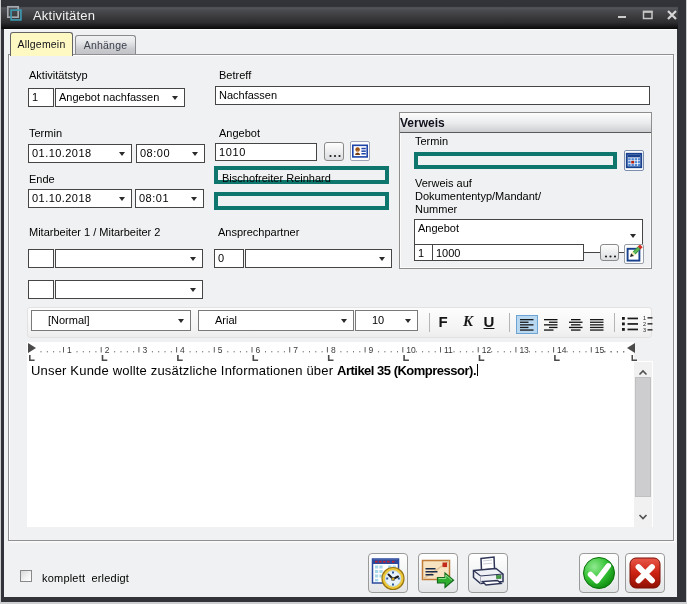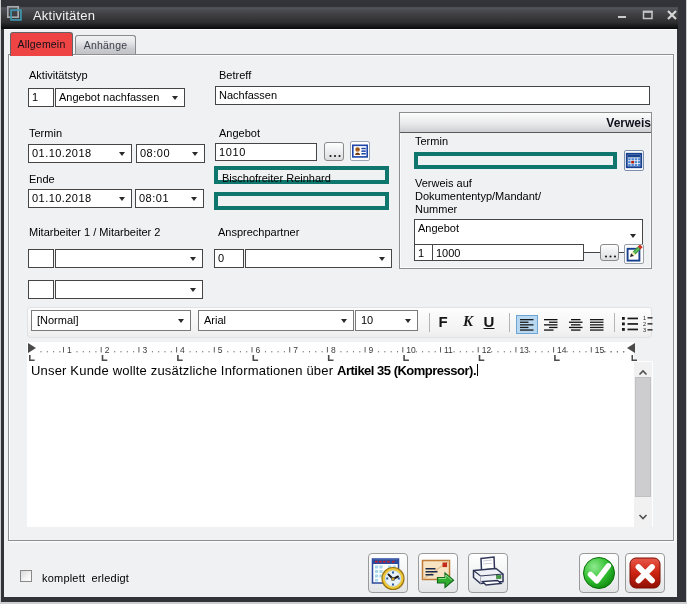--- a/index.html
+++ b/index.html
@@ -7,38 +7,38 @@
 .abs{position:absolute}
 #frame{position:absolute;left:1px;top:0;width:685px;height:602px;background:#313338}
 #titlebar{position:absolute;left:1px;top:0;width:677px;height:29px;
  background:linear-gradient(180deg,#323439 0%,#303238 22%,#56575d 27%,#4b4c51 34%,#3d3d40 55%,#2d2d2f 78%,#151517 93%,#0a0a0a 100%)}
 #contentbg{position:absolute;left:4px;top:29px;width:673px;height:568px;background:#f0f1f2;border-top:1px solid #fbfbfb}
 #appicon{position:absolute;left:7px;top:5px}
 #title{position:absolute;left:33px;top:8px;font-size:13px;color:#f2f2f2;letter-spacing:.2px}
 
 .winbtn{position:absolute;top:0;height:29px}
 
-#tab1{position:absolute;left:10px;top:32px;width:63px;height:24px;background:#ef4444;border:1px solid #636366;border-bottom:none;border-radius:3px 3px 0 0;z-index:5;font-size:10.5px;color:#101018;text-align:center;line-height:22px;letter-spacing:.2px}
+#tab1{position:absolute;left:10px;top:32px;width:63px;height:24px;background:#fef9c3;border:1px solid #636366;border-bottom:none;border-radius:3px 3px 0 0;z-index:5;font-size:10.5px;color:#101018;text-align:center;line-height:22px;letter-spacing:.2px}
 #tab2{position:absolute;left:75px;top:35px;width:61px;height:19px;background:linear-gradient(180deg,#f1f1f2 0%,#e8e9ea 30%,#dcdde0 48%,#cbccd0 70%,#c2c3c7 100%);border:1px solid #898a8e;border-bottom:none;border-radius:3px 3px 0 0;z-index:3;font-size:10.5px;color:#3c414c;text-align:center;line-height:18px;letter-spacing:.2px}
 #panel{position:absolute;left:8px;top:54px;width:666px;height:487px;background:#f0f1f2;border:1px solid #909094;box-shadow:inset 1px 1px 0 #fdfdfd,1px 1px 0 #fafafa,2px 2px 0 #f6f6f7;z-index:2}
 
 .lbl{position:absolute;font-size:11px;color:#000;white-space:nowrap;z-index:4}
 
 .inp{position:absolute;background:#fff;border:1px solid #454545;font-size:11px;color:#000;padding:2px 0 0 3px;z-index:4}
 .dis{position:absolute;background:#f0f1f2;border:4px solid #0f766e;font-size:11px;color:#000;padding:2px 0 0 4px;z-index:4}
 .combo{position:absolute;background:#fff;border:1px solid #454545;font-size:11px;color:#000;padding:2px 0 0 3px;z-index:4}
 .combo::after{content:"";position:absolute;right:6px;top:50%;margin-top:-2px;border-left:3.5px solid transparent;border-right:3.5px solid transparent;border-top:4px solid #2a2a2a}
 .gbtn{position:absolute;background:linear-gradient(180deg,#fefefe,#e9eaec 60%,#dcdee1);border:1px solid #8a8a8a;border-radius:3px;z-index:4;text-align:center}
 .iconbtn{position:absolute;background:#fdfdfd;border:1px solid #8a8a8a;border-radius:2px;z-index:4}
 
 #verweis{position:absolute;left:399px;top:112px;width:253px;height:157px;border:1px solid #8e8e8e;box-shadow:inset 1px 1px 0 #fbfbfb,inset -1px -1px 0 #fbfbfb;background:#f0f1f2;z-index:3}
-#vhead{position:absolute;left:1px;top:1px;right:1px;height:20px;background:linear-gradient(180deg,#fdfdfd,#e9eaec 55%,#cdced1);border-bottom:1px solid #5a5a5a;text-align:right;font-size:12px;font-weight:bold;color:#10101c;line-height:20px}
+#vhead{position:absolute;left:1px;top:1px;right:1px;height:20px;background:linear-gradient(180deg,#fdfdfd,#e9eaec 55%,#cdced1);border-bottom:1px solid #5a5a5a;text-align:left;font-size:12px;font-weight:bold;color:#10101c;line-height:20px}
 
 #toolbar{position:absolute;left:27px;top:307px;width:625px;height:31px;background:linear-gradient(180deg,#fdfdfd,#f4f4f5 70%,#ededee);border:1px solid #e2e2e3;border-radius:3px;z-index:4}
-.tcombo{position:absolute;background:#fff;border:1px solid #7a7a7a;font-size:11px;color:#000;padding:3px 0 0 5px;z-index:5}
+.tcombo{position:absolute;background:#fff;border:1px solid #7a7a7a;font-size:11px;color:#000;padding:3px 0 0 16px;z-index:5}
 .tcombo::after{content:"";position:absolute;right:6px;top:50%;margin-top:-2px;border-left:3.5px solid transparent;border-right:3.5px solid transparent;border-top:4px solid #2a2a2a}
 .tsep{position:absolute;top:313px;width:1px;height:19px;background:#b5b5b5;z-index:5}
 .fmt{position:absolute;top:311px;width:20px;height:22px;z-index:5;text-align:center;font-size:15px;font-weight:bold;color:#151515;line-height:21px}
 .alicon{position:absolute;z-index:6}
 
 #ruler{position:absolute;left:27px;top:342px;width:607px;height:20px;background:#fff;z-index:4}
 #textarea{position:absolute;left:27px;top:361px;width:626px;height:166px;background:#fff;z-index:3}
 #scrollbar{position:absolute;left:634px;top:362px;width:18px;height:165px;background:#f1f1f2;z-index:5}
 #thumb{position:absolute;left:1px;top:15px;width:16px;height:120px;background:#cdcdcf;border:1px solid #c0c0c2}
 .chev{position:absolute;left:4px;width:10px;height:10px;z-index:6}

